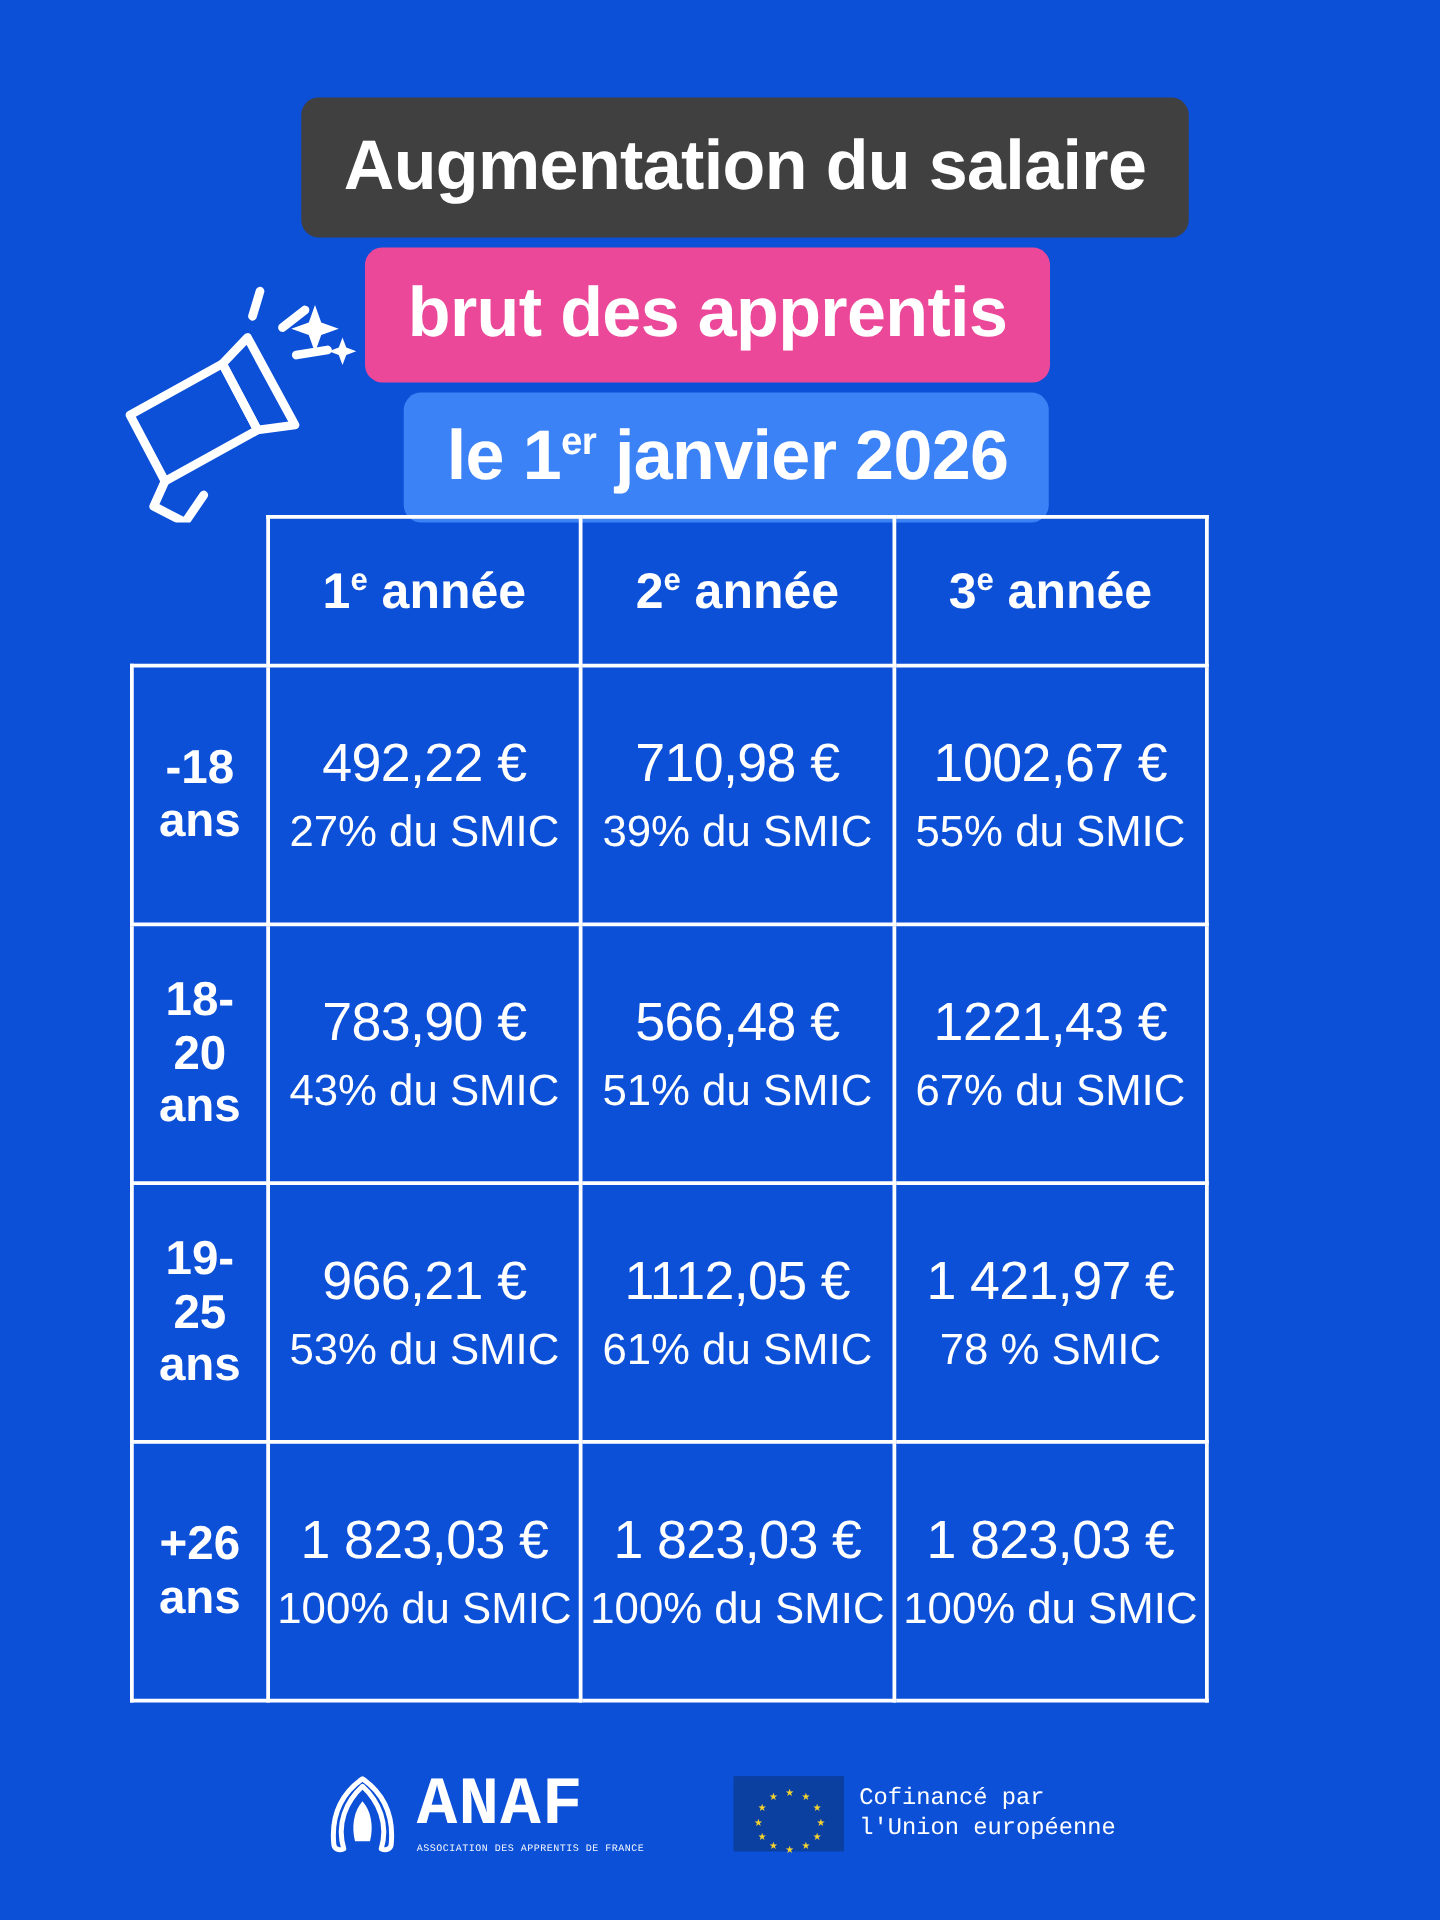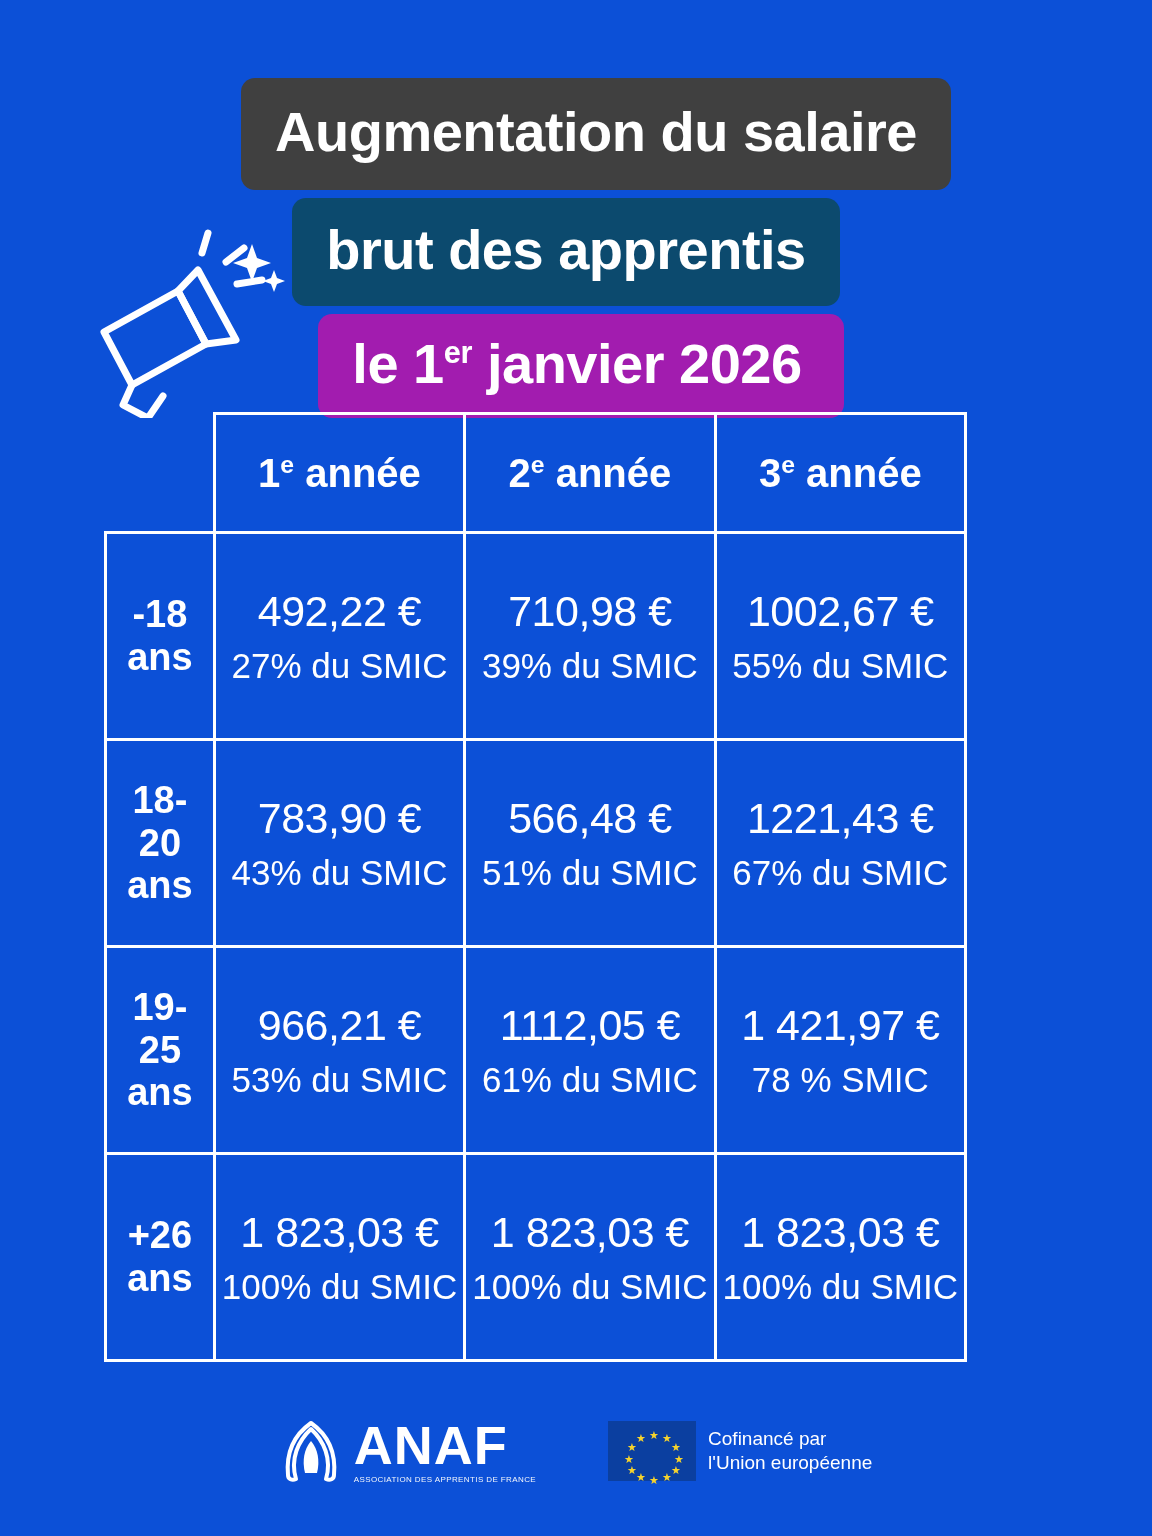--- a/index.html
+++ b/index.html
@@ -39,29 +39,29 @@
     white-space: nowrap;
     line-height: 1;
   }
   .tag-yellow {
     background: #404040;
     font-size: 56px;
     padding: 26px 34px 30px 34px;
     margin-left: 40px;
   }
   .tag-green {
-    background: #0c4a6e;
+    background: #ec4899;
     font-size: 56px;
     padding: 24px 34px 28px 34px;
     margin-right: 20px;
   }
   .tag-orange {
-    background: #a21caf;
+    background: #3b82f6;
     font-size: 56px;
-    padding: 22px 42px 26px 34px;
+    padding: 22px 32px 26px 34px;
     margin-left: 10px;
   }
   .tag sup {
     font-size: 0.55em;
     vertical-align: super;
     line-height: 0;
   }
 
   
   .megaphone {
@@ -128,20 +128,21 @@
   
   .footer {
     position: absolute;
     bottom: 52px;
     left: 0;
     width: 1152px;
     display: flex;
     align-items: center;
     justify-content: center;
     gap: 72px;
+    font-family: Liberation Mono, monospace;
   }
   .anaf-logo {
     display: flex;
     align-items: center;
     gap: 12px;
   }
   .anaf-text {
     font-size: 54px;
     font-weight: bold;
     letter-spacing: 1px;

